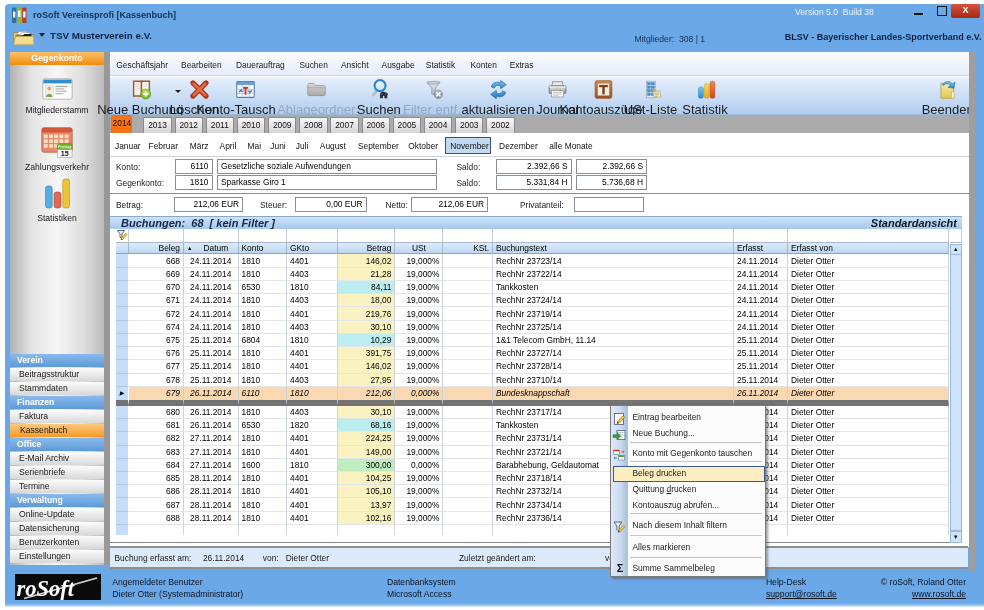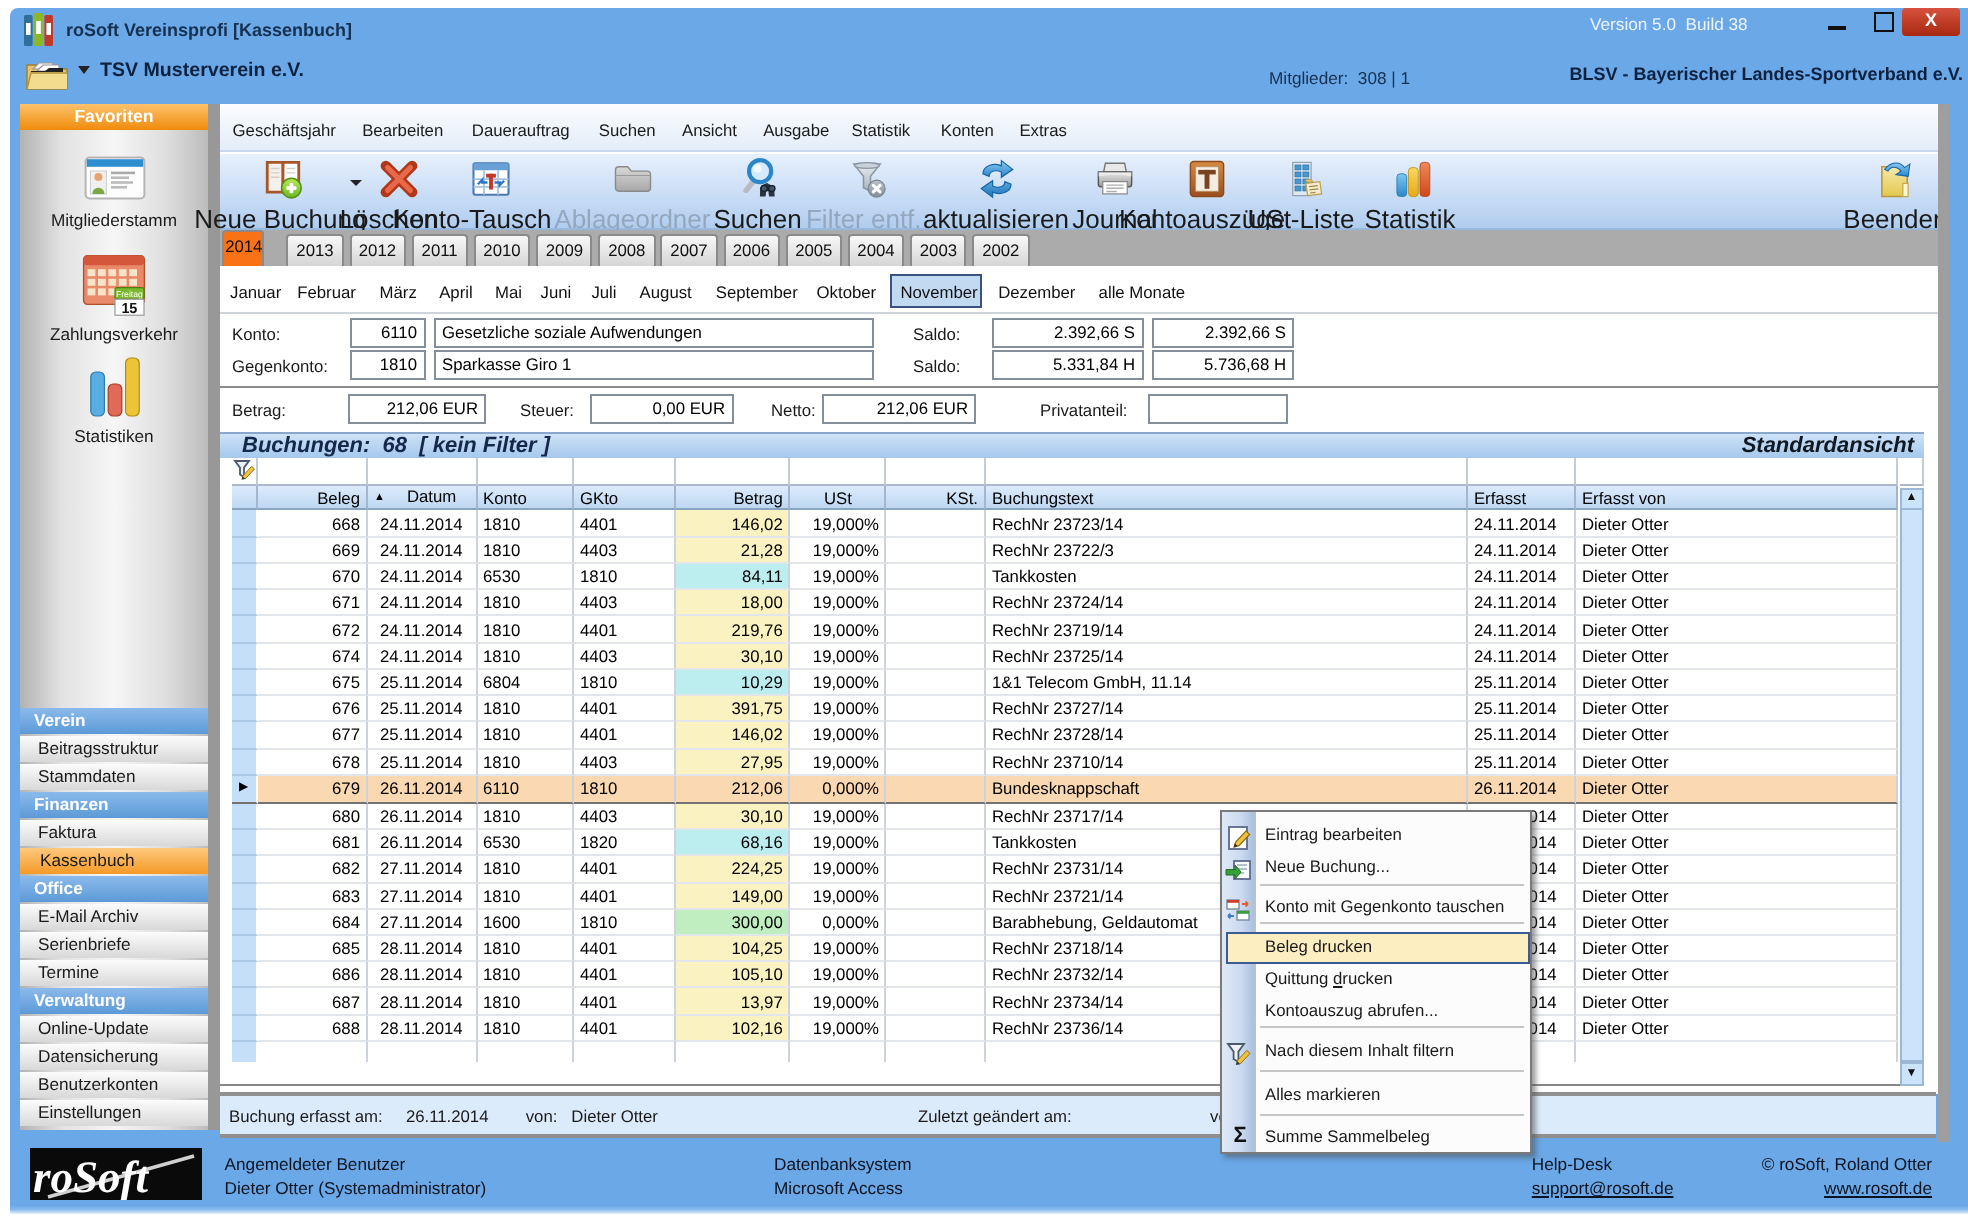--- a/index.html
+++ b/index.html
@@ -48,21 +48,21 @@
 #grid tr.hd th { background:linear-gradient(#dcebfc,#bed8f2); border-right:1px solid #a3b6cc; border-bottom:1px solid #8aa3c0; height:10.8px; line-height:10px; color:#000; text-align:left; }
 #grid tr.hd th.r { text-align:right; }
 #grid tr.hd th.c { text-align:center; }
 #grid td.selc { background:#c5dff9; border-right:1px solid #fff; border-bottom:1px solid #abc8e5; padding:0; text-align:center; font-size:6px; color:#000; line-height:13px; }
 #grid .r { text-align:right; }
 #grid .l { text-align:left; }
 #grid td.d { padding-left:6px; }
 #grid td.by { background:#faf3c1; }
 #grid td.bc { background:#bceef0; }
 #grid td.bg2 { background:#c0eec0; }
-#grid tr.selrow td { background:#fad8b2; border-bottom:1px solid #737373; }
+#grid tr.selrow td { background:#fad8b2; border-bottom:6px solid #737373;font-style:italic; }
 #grid tr.selrow td.bsel { background:#fad8b2; }
 #grid tr.selrow td.selc { background:#c5dff9; }
 
 .sbbtn { position:absolute; left:949.5px; width:12.5px; background:#cbe3fb; border:1px solid #9db8d4; text-align:center; color:#111; }
 
 #statusbar { position:absolute; left:110px; top:546.3px; width:858px; height:22.5px; background:#dcebfb; border-top:2.5px solid #909090; border-bottom:2.5px solid #909090; font-size:8.4px; color:#1a1a1a; }
 
 #footer { position:absolute; left:5px; top:570.7px; width:979px; height:36.3px; background:linear-gradient(#6aa8e8 0 88%,#8abbee 94%,#e8f2fc 100%); }
 .ftxt { position:absolute; font-size:8.6px; color:#0d1420; }
 
@@ -99,21 +99,21 @@
     <path d="M0.5 17.5 L2.5 9.5 L20.5 9.5 L20.5 17.5 Z" fill="#f3dc8e"></path>
     <path d="M0.5 17.5 L2.5 9.5 L20.5 9.5" fill="none" stroke="#b09440" stroke-width="0.7"></path>
   </svg>
   <div class="abs" style="left:38.5px;top:33px;width:0;height:0;border-left:3.6px solid transparent;border-right:3.6px solid transparent;border-top:4.4px solid #222"></div>
   <div class="abs" style="left:50px;top:29.5px;font-size:9.8px;font-weight:bold;color:#0e2240">TSV Musterverein e.V.</div>
   <div class="abs" style="left:634.5px;top:34px;font-size:8.6px;color:#17304e">Mitglieder:&nbsp; 308 | 1</div>
   <div class="abs" style="right:2.5px;top:31.5px;font-size:9px;font-weight:bold;color:#0e2240">BLSV - Bayerischer Landes-Sportverband e.V.</div>
 
   <div id="sidegrad"></div>
   <div id="sideborder"></div>
-  <div class="fav">Favoriten</div>
+  <div class="fav">Gegenkonto</div>
 
   <svg class="abs" style="left:42px;top:78px" width="31" height="22" viewBox="0 0 31 22">
     <rect x="0.8" y="0.8" width="29.4" height="20.4" rx="2" fill="#fdfdfd" stroke="#b5b5b5"></rect>
     <rect x="1.4" y="1.6" width="28.2" height="3.8" fill="#2e8fd0"></rect>
     <rect x="3.2" y="7.5" width="8" height="11.5" fill="#f0f0f0" stroke="#ccc" stroke-width="0.5"></rect>
     <circle cx="7.2" cy="10.5" r="2" fill="#e8a36c"></circle>
     <path d="M4.2 19 C4.2 14.8 10.2 14.8 10.2 19 Z" fill="#7aa844"></path>
     <rect x="13.5" y="7.8" width="12" height="1.3" fill="#aaa"></rect>
       <rect x="13.5" y="10.2" width="9" height="1.3" fill="#bbb"></rect>
     <rect x="13.5" y="12.6" width="11" height="1.3" fill="#bbb"></rect>
@@ -451,21 +451,21 @@
         </tr>
 <tr>
           <td class="selc"></td>
           <td class="r">669</td>
           <td class="l d">24.11.2014</td>
           <td class="l">1810</td>
           <td class="l">4403</td>
           <td class="r by">21,28</td>
           <td class="r">19,000%</td>
           <td></td>
-          <td class="l">RechNr 23722/3</td>
+          <td class="l">RechNr 23722/14</td>
           <td class="l">24.11.2014</td>
           <td class="l">Dieter Otter</td>
         </tr>
 <tr>
           <td class="selc"></td>
           <td class="r">670</td>
           <td class="l d">24.11.2014</td>
           <td class="l">6530</td>
           <td class="l">1810</td>
           <td class="r bc">84,11</td>

